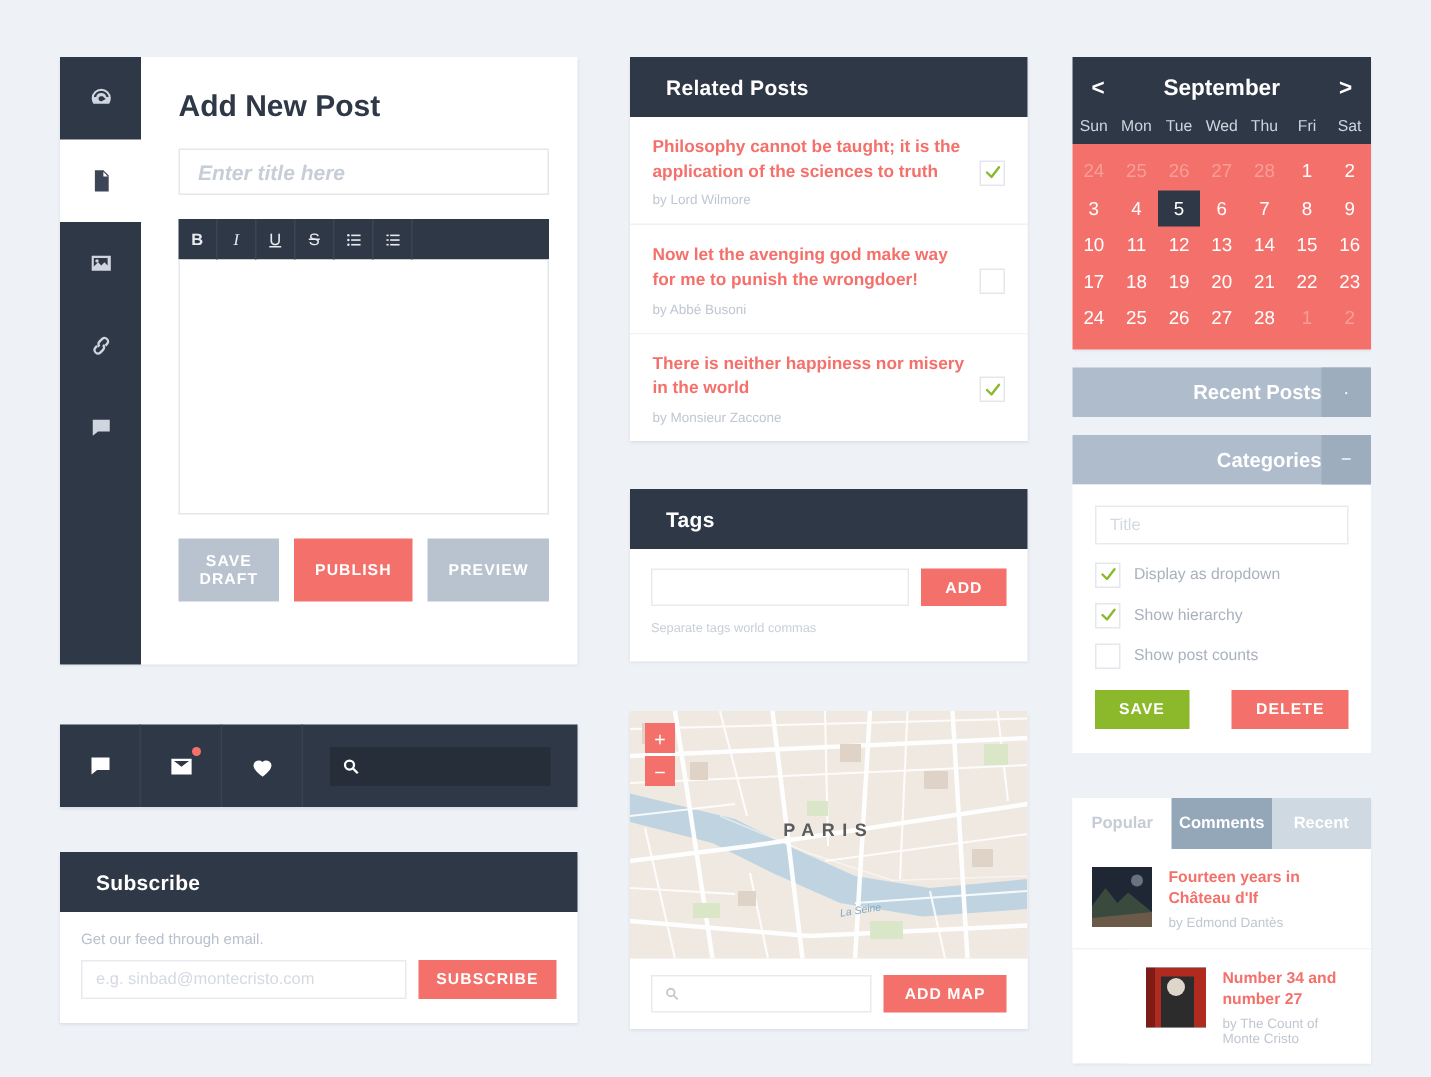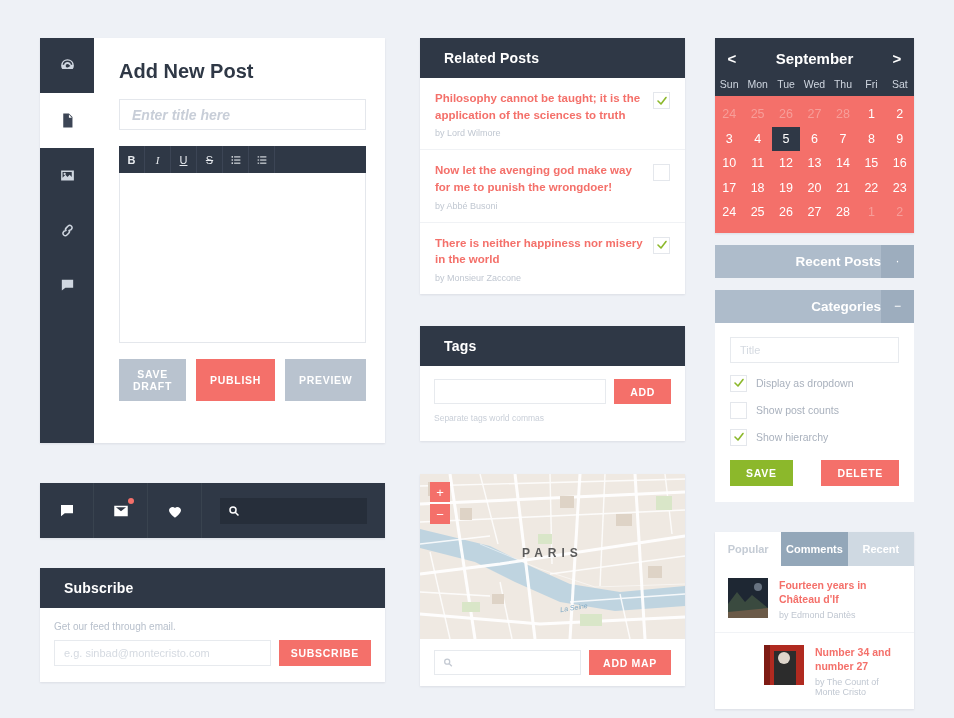--- a/index.html
+++ b/index.html
@@ -70,21 +70,21 @@
   .sub-body{ padding:13px 14px 16px 14px; }
   .sub-note{ font-size:10px; color:#b8c0cc; margin-bottom:8px; }
   .sub-row{ display:flex; gap:8px; }
   .sub-row input{ flex:1; height:26px; border:1px solid #e7eaee; padding:0 9px;
      font-size:11px; color:#8d98a8; font-family:"Liberation Sans", sans-serif; outline:none;}
   .sub-row input::placeholder{ color:#d5dae1; }
   .sub-row .btn{ padding:0 12px; height:26px; }
   
   #mid { left:420px; width:265px; }
   .rp-item { padding:12px 15px 11px 15px; border-bottom:1px solid #f0f2f5;
-     display:flex; align-items:flex-start; background:#fff;}
+     display:flex; align-items:center; background:#fff;}
   .rp-item:last-child{border-bottom:none;}
   .rp-text{ flex:1; padding-right:10px; }
   .rp-title{ color:#f4706a; font-size:11.5px; font-weight:bold; line-height:1.45; }
   .rp-by{ color:#c0c7d1; font-size:9px; margin-top:5px; }
   .chk { width:17px; height:17px; border:1px solid #e4e7ec; background:#fff;
      flex:0 0 17px; margin-top:2px; display:flex; align-items:center; justify-content:center;}
   .chk svg{ width:12px; height:12px; color:#8cb82b; }
   #tags { margin-top:32px; }
   .tags-body{ padding:13px 14px 18px 14px; }
   .tags-row{ display:flex; gap:8px; }
@@ -450,30 +450,30 @@
       <div id="cat-opts">
           <div class="opt">
             <div class="chk">
               <svg viewBox="0 0 24 24" fill="none" stroke="currentColor" stroke-width="3.2" stroke-linecap="round" stroke-linejoin="round">
                 <polyline points="4,12 10,18 20,5"></polyline>
               </svg>
             </div>
             <span>Display as dropdown</span>
           </div>
           <div class="opt">
-            <div class="chk"></div>
-            <span>Show post counts</span>
-          </div>
-          <div class="opt">
             <div class="chk">
               <svg viewBox="0 0 24 24" fill="none" stroke="currentColor" stroke-width="3.2" stroke-linecap="round" stroke-linejoin="round">
                 <polyline points="4,12 10,18 20,5"></polyline>
               </svg>
             </div>
             <span>Show hierarchy</span>
+          </div>
+          <div class="opt">
+            <div class="chk"></div>
+            <span>Show post counts</span>
           </div>
         </div>
       <div class="acc-btns">
         <button class="btn btn-green">SAVE</button>
         <button class="btn btn-red">DELETE</button>
       </div>
     </div>
   </div>
 
   <div class="panel" id="tabcard">

